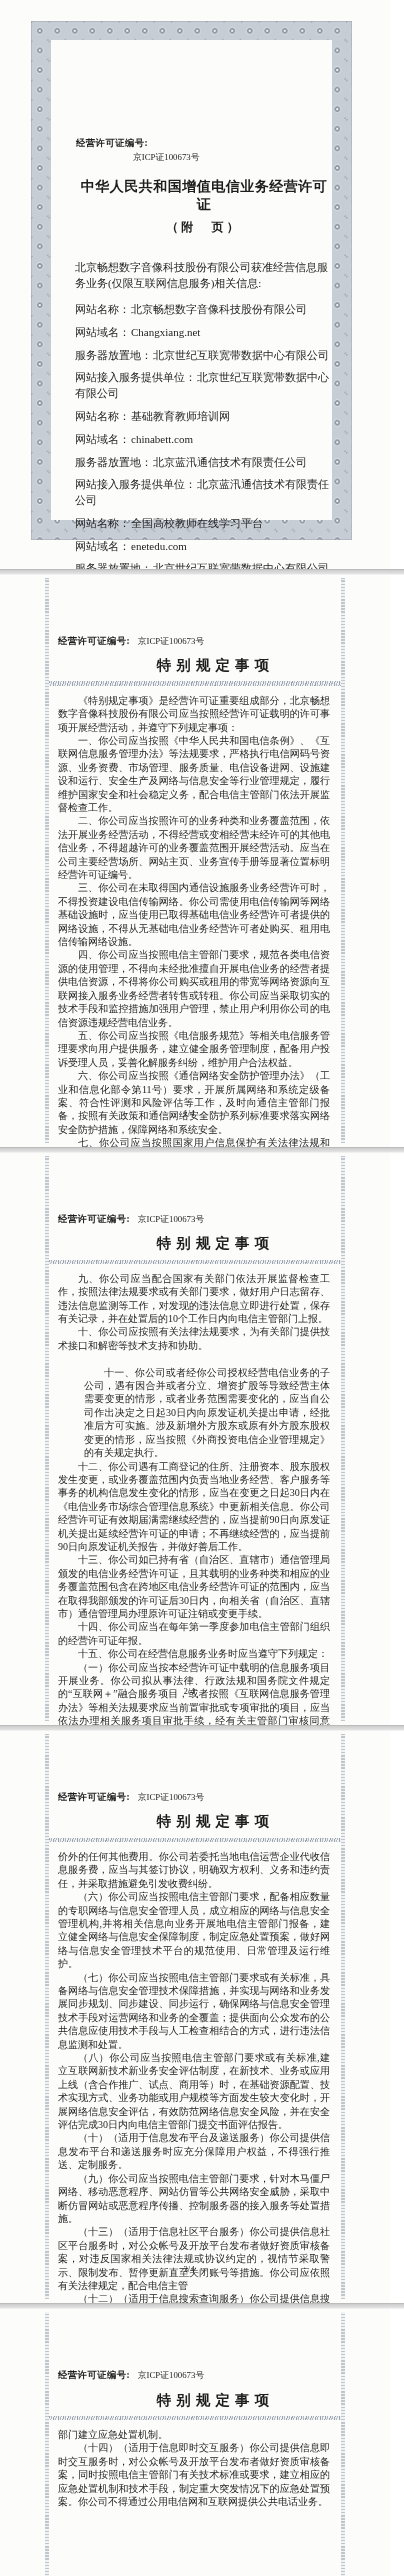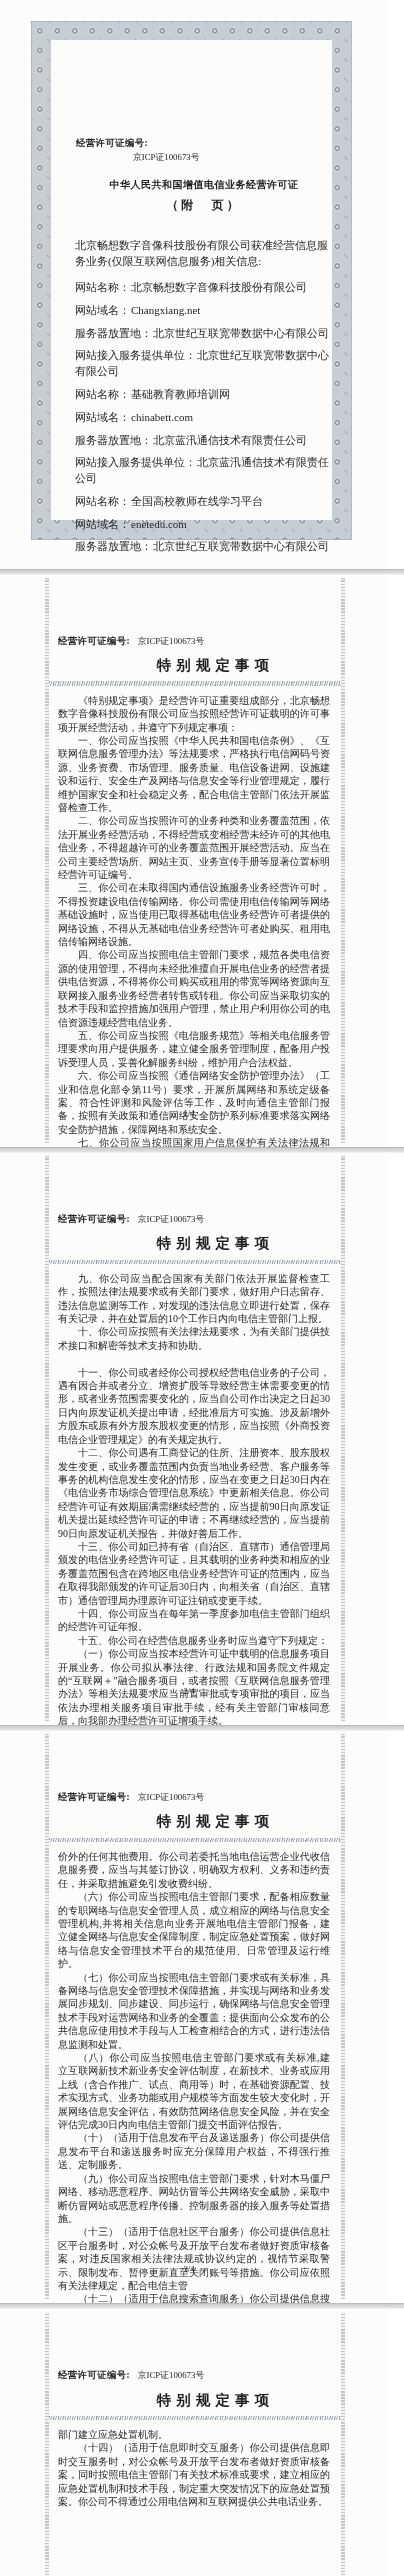--- a/index.html
+++ b/index.html
@@ -23,21 +23,21 @@
       radial-gradient(circle at 17.5px 19.6px,#a6aeb9 0 1.5px,rgba(0,0,0,0) 2.1px);
     background-size:17.5px 19.6px;
     box-shadow:inset 0 0 0 0.5px #9aa3ae;
   }
   .ornate-frame-inner{position:absolute;left:19.6px;top:19.6px;right:19.6px;bottom:19.6px;background:#fcfcfb;}
 
   .p1-content{position:absolute;left:75px;top:41px;width:258px;}
   .p1-head{margin:96px 0 0 1px;}
   .lic-label{font-size:9.3px;font-weight:bold;letter-spacing:0.5px;}
   .lic-value-block{display:block;margin:1.5px 0 0 57px;font-size:8.8px;}
-  .p1-title{margin:14.4px 0 0;text-align:center;font-size:10px;font-weight:bold;letter-spacing:0.5px;}
+  .p1-title{margin:14.4px 0 0;text-align:center;font-size:14px;font-weight:bold;letter-spacing:0.5px;}
   .p1-sub{margin:5.2px 0 0;text-align:center;font-size:12px;font-weight:bold;letter-spacing:3.1px;}
   .p1-body{margin-top:23px;font-size:11px;line-height:16px;}
   .p1-intro{margin:0 0 10.3px;}
   .entry{margin:0 0 6.7px;}
   .elabel{margin-right:1px;}
 
   
   .side-strip{
     position:absolute;top:3.1px;bottom:4.1px;width:3.6px;opacity:.8;
     background:repeating-linear-gradient(0deg,#b2b9c3 0 1.5px,#edeff1 1.5px 3.1px);
@@ -48,21 +48,21 @@
   .sp-label{font-weight:bold;letter-spacing:0.5px;}
   .sp-value{margin-left:5.2px;font-size:8.8px;}
   .sp-title{margin:8.2px 0 0;text-align:center;font-size:14.4px;font-weight:bold;letter-spacing:5.2px;padding-left:41px;}
   .zigzag{
     margin:6.2px auto 0;width:292px;height:4.1px;
     background:repeating-linear-gradient(105deg,#99a2ad 0 1px,#ebedef 1px 2.1px,#b2b9c2 2.1px 3.1px,#f3f4f6 3.1px 4.6px);
   }
   .sp-body{margin:8.2px 60px 0 58px;font-size:10px;line-height:13.4px;text-align:justify;}
   .para{margin:0;text-indent:2em;}
   .para.noindent{text-indent:0;}
-  .para.gap{margin-top:13.4px;}
+  .para.gap{margin-top:13.4px;margin-left:26px;}
   .page-number{position:absolute;left:0;right:12px;bottom:29px;text-align:center;font-size:8.8px;}
   h2{font-weight:bold;}
 </style>
 </head>
 <body>
 
 <section class="page p1">
   <div class="ornate-frame">
     <div class="ornate-frame-inner"></div>
   </div>

